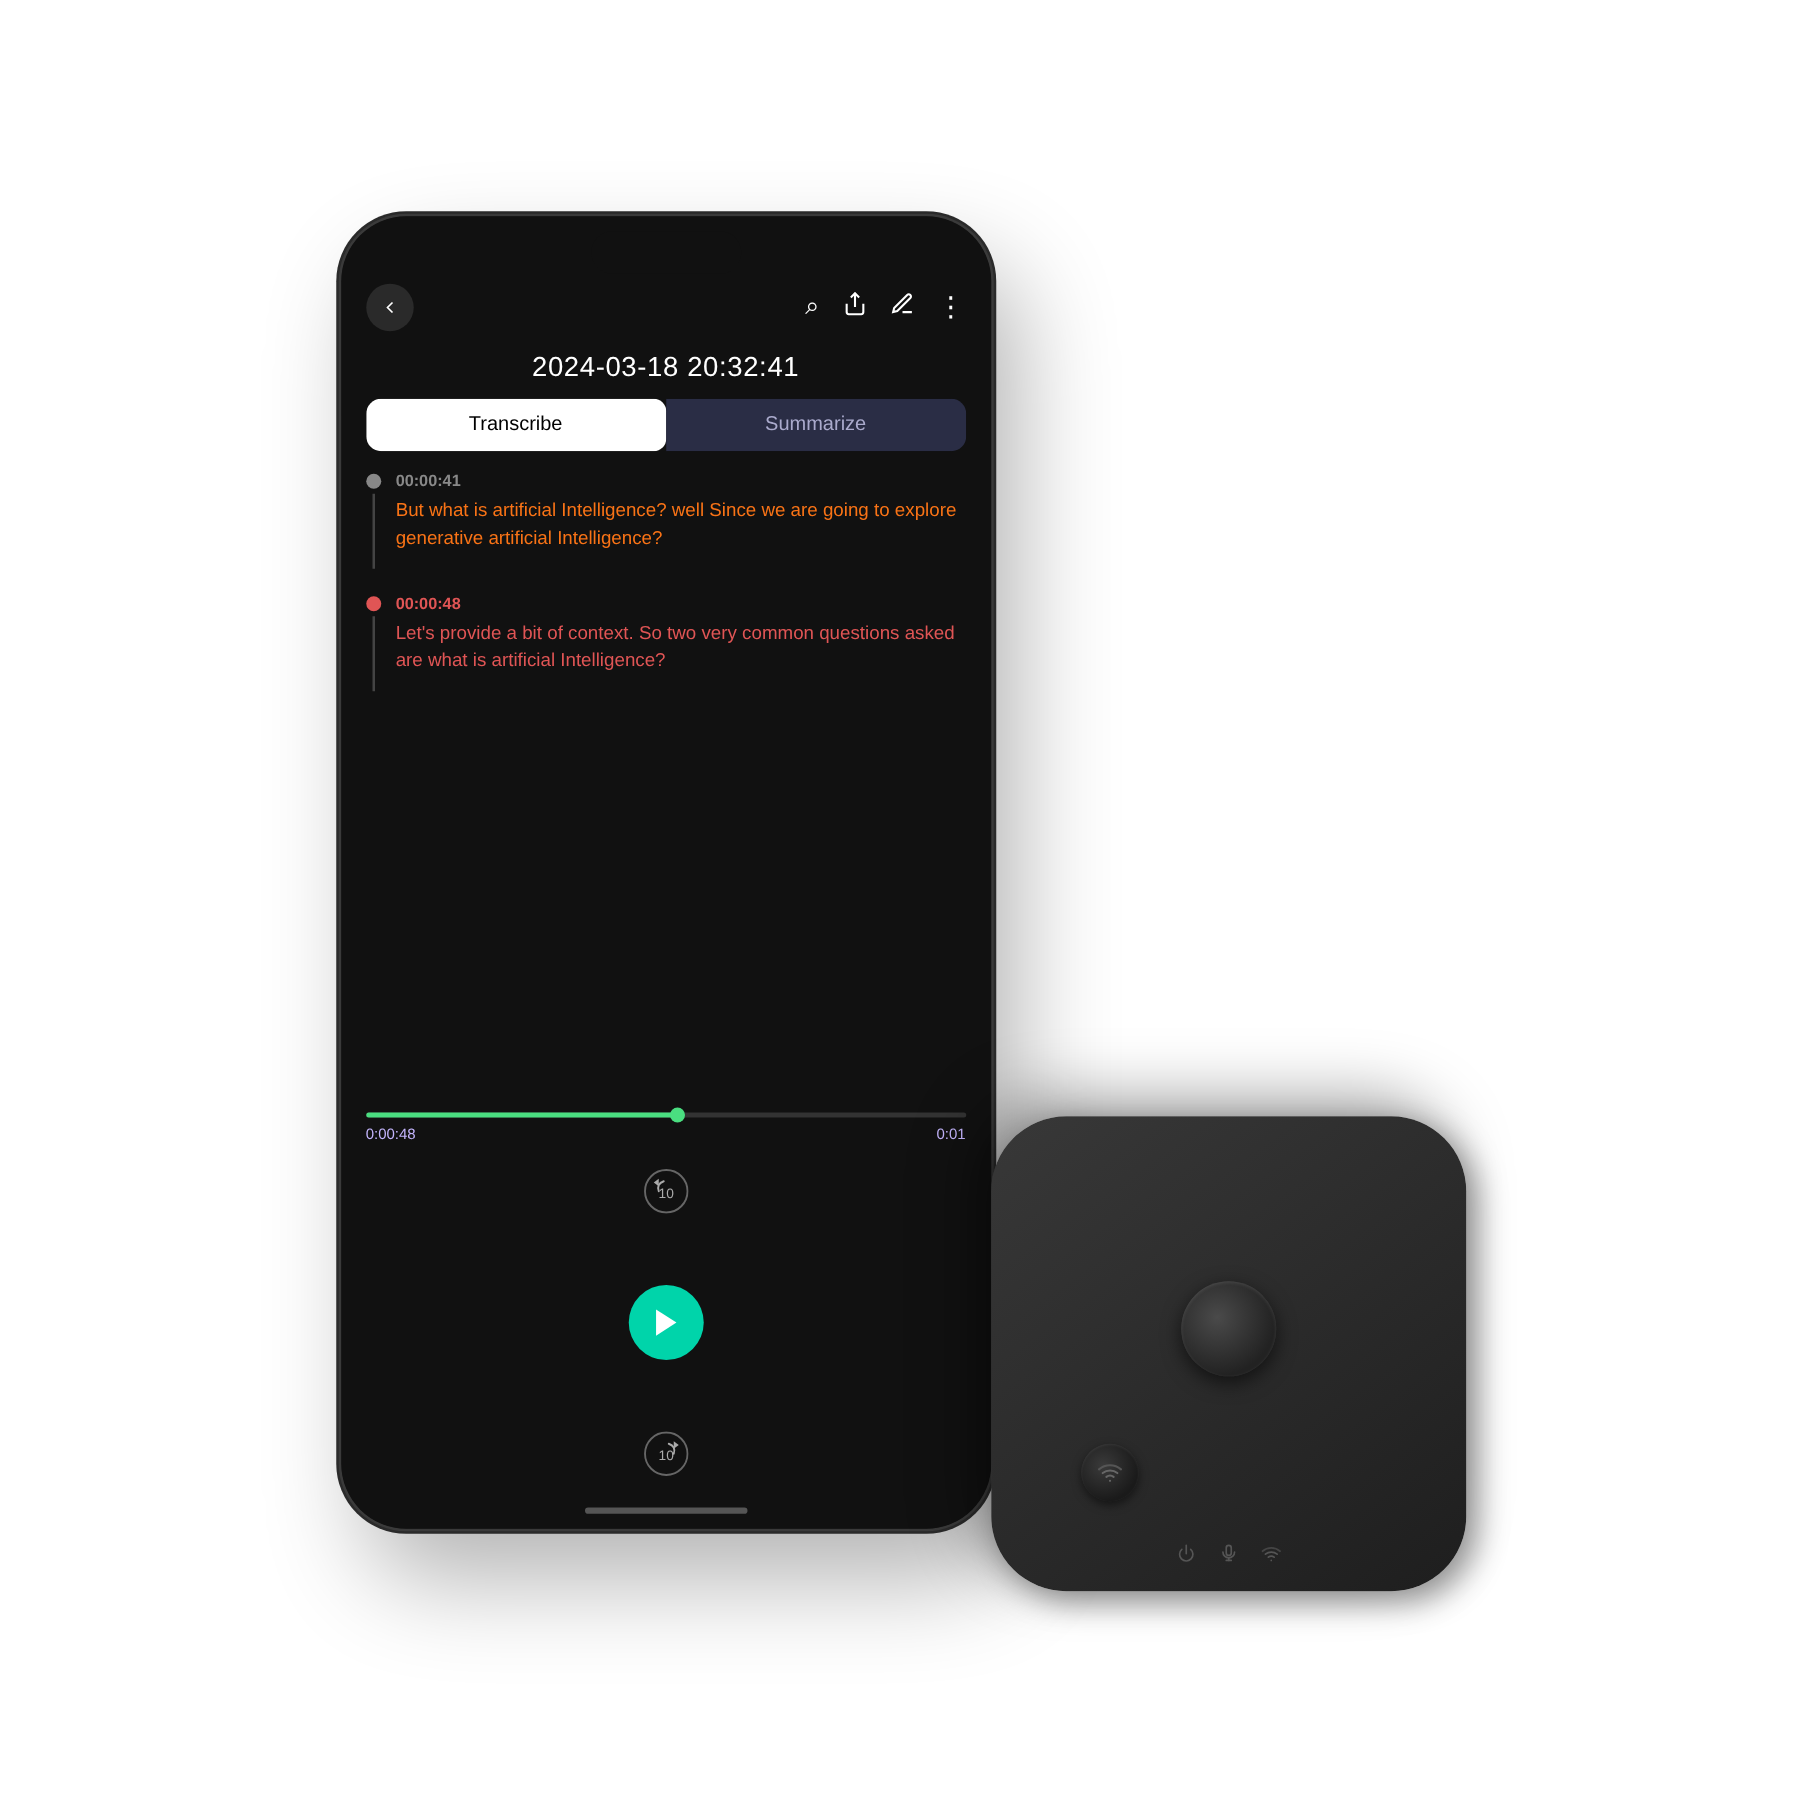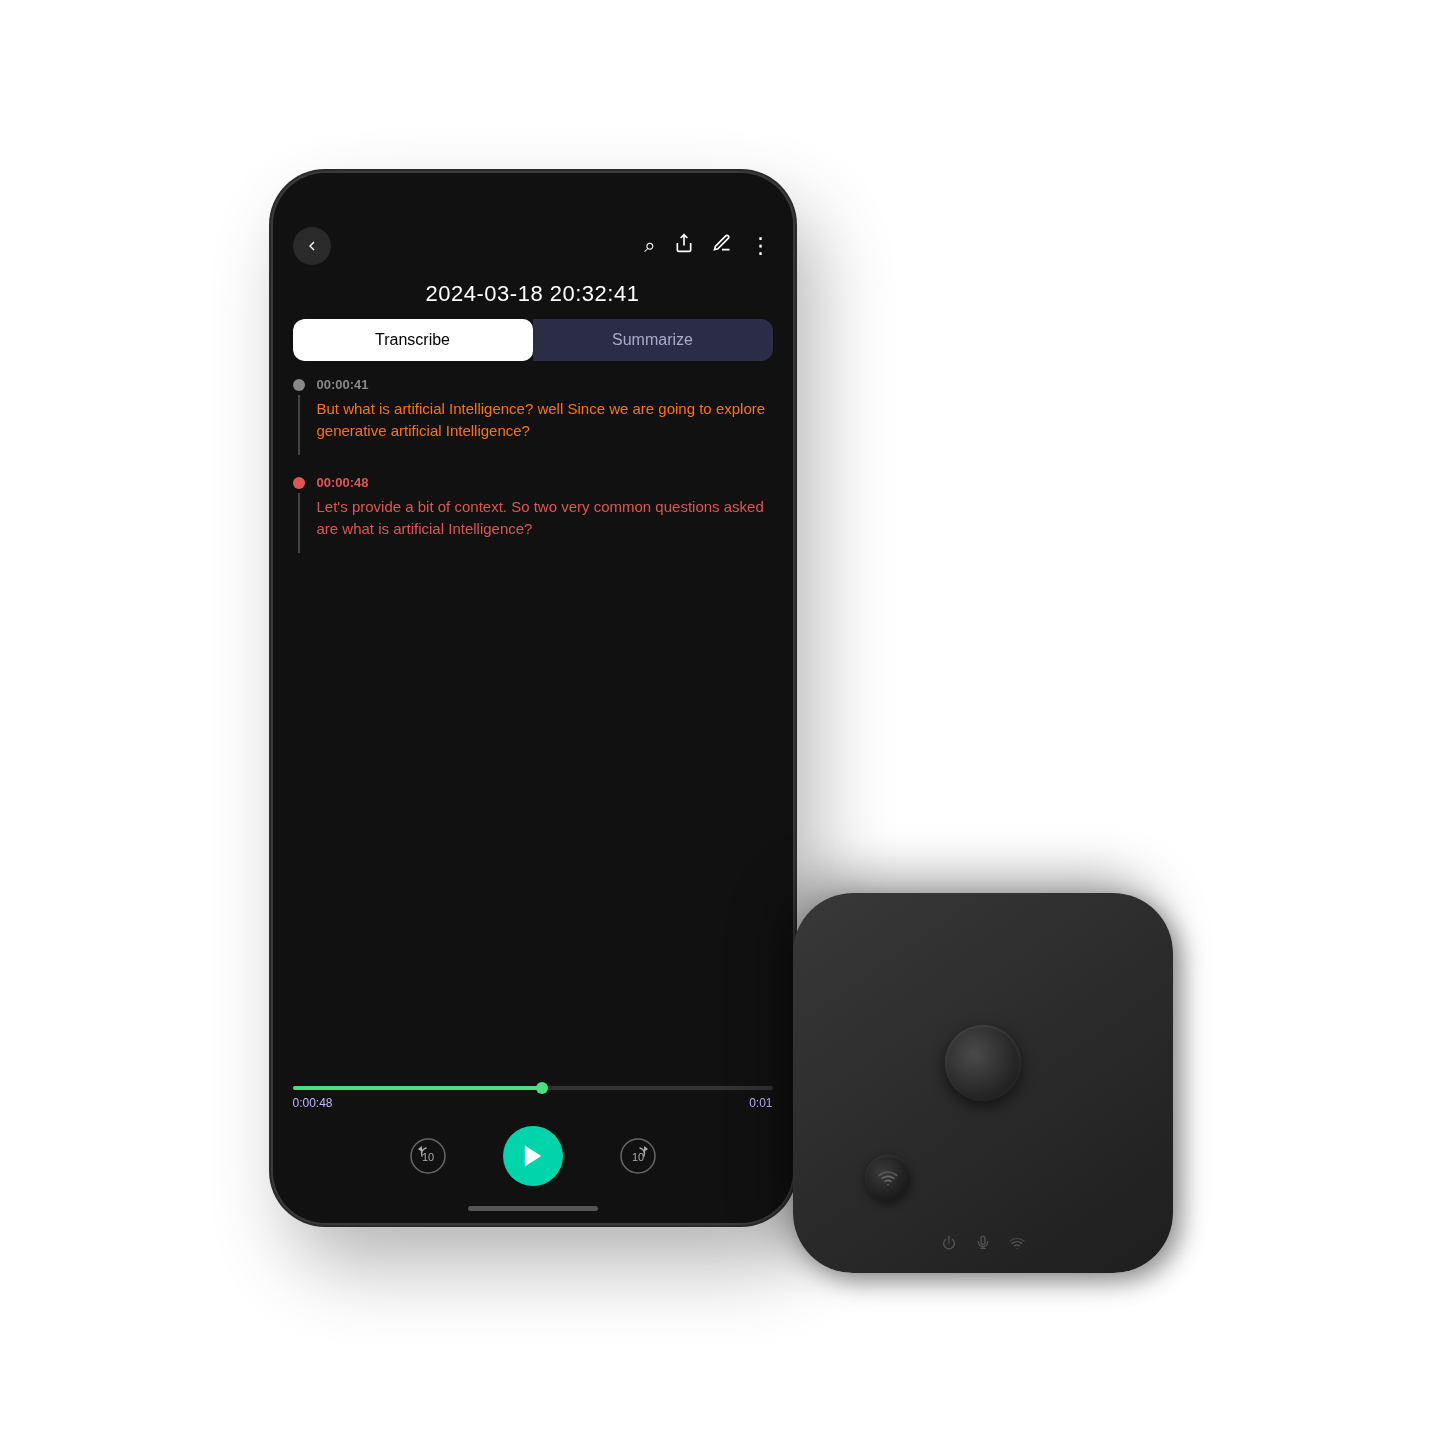--- a/index.html
+++ b/index.html
@@ -340,20 +340,21 @@
     }
 
     
     .playback-controls {
       display: flex;
       align-items: center;
       justify-content: center;
       gap: 52px;
       padding: 12px 4px 20px;
       flex-shrink: 0;
+      flex-direction: column;
     }
 
     .ctrl-btn {
       width: 46px;
       height: 46px;
       border-radius: 50%;
       display: flex;
       align-items: center;
       justify-content: center;
       cursor: pointer;

